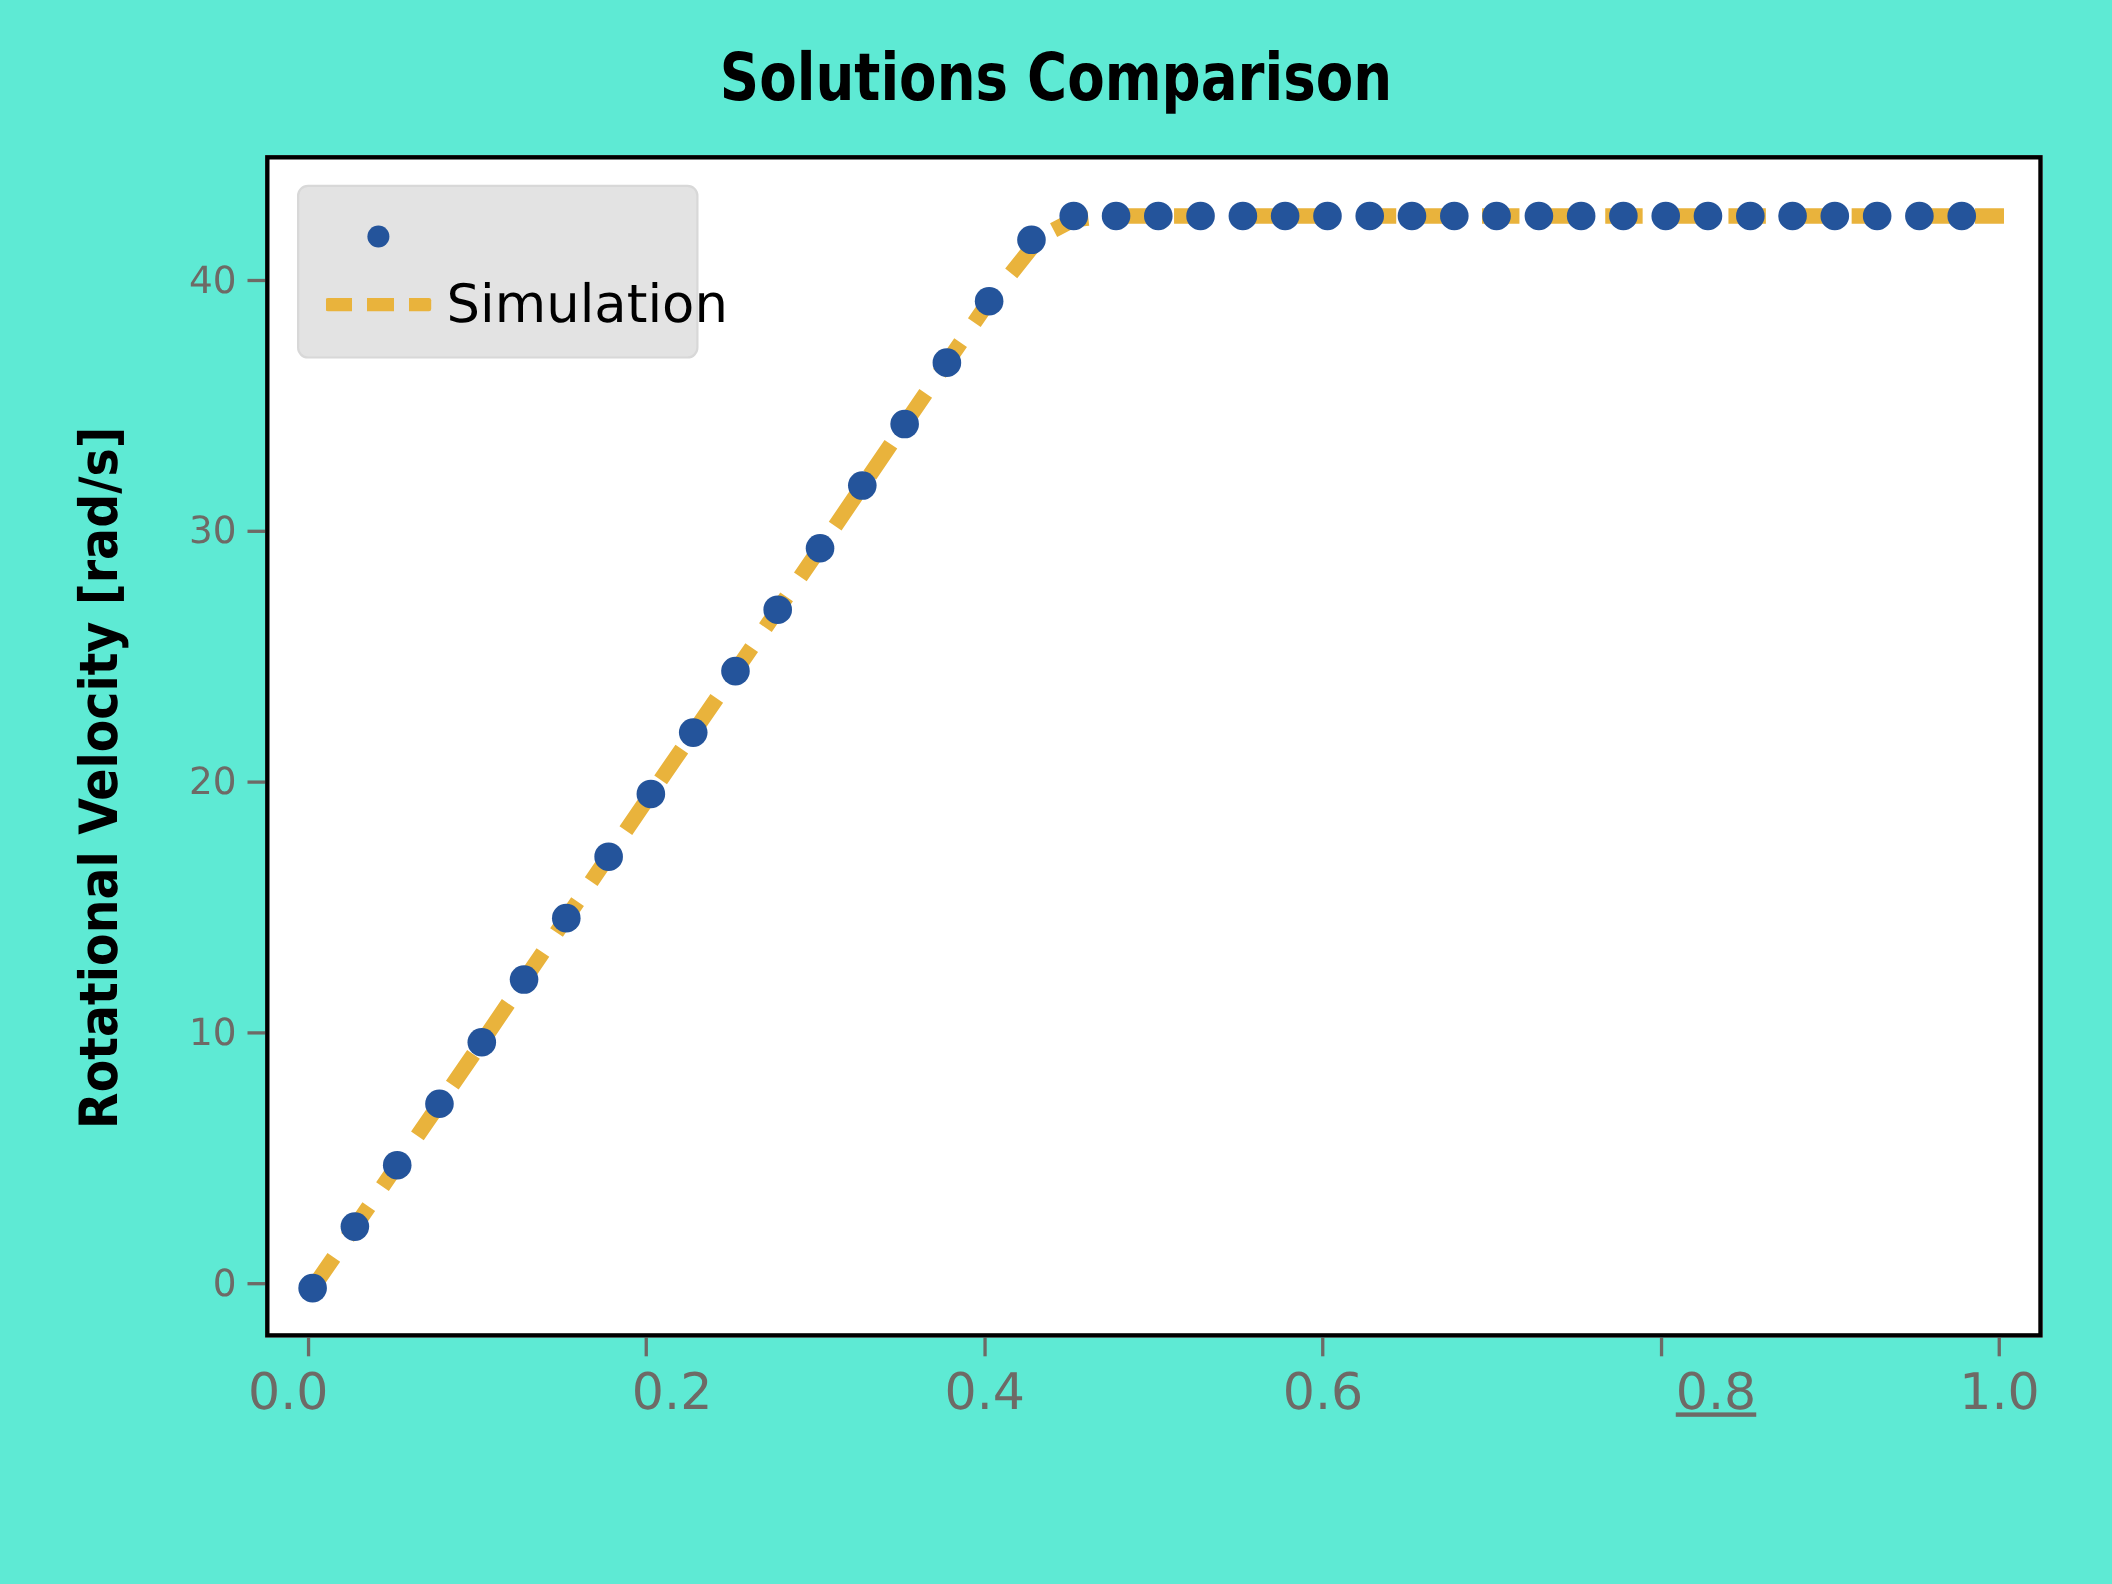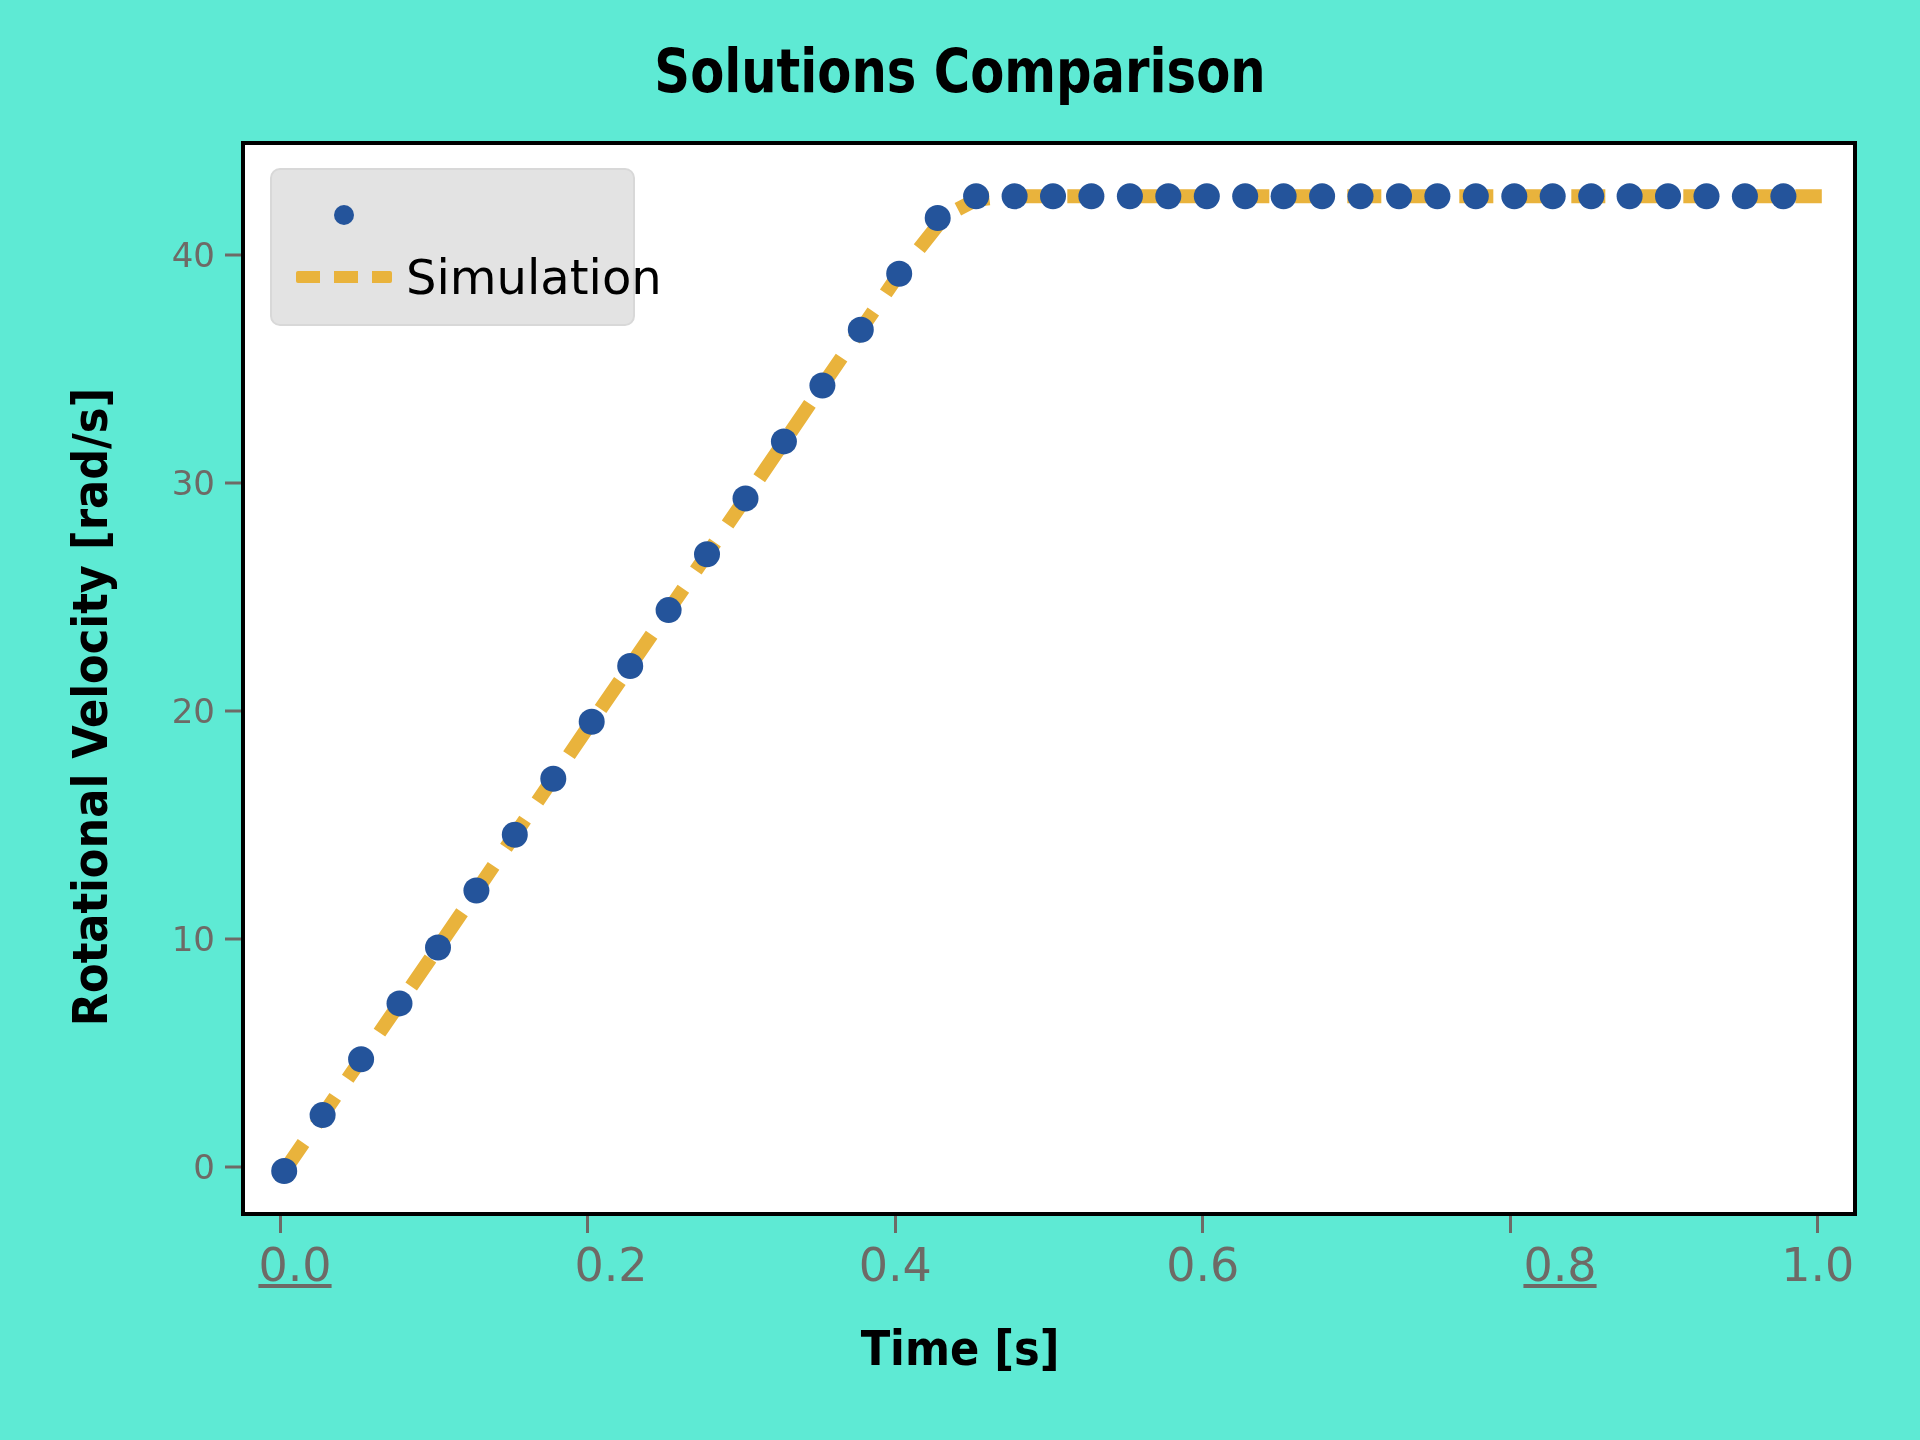--- a/index.html
+++ b/index.html
@@ -67,36 +67,35 @@
       var(--c) 0px, var(--c) 24px, transparent 24px, transparent 38px);}
 </style>
 </head>
 <body>
 
 <div id="figure">
 
   <div id="chart-title">Solutions Comparison</div>
 
   <div id="y-axis-label">Rotational Velocity [rad/s]</div>
-  <div id="x-axis-label">Time [s]</div>
 
   <div id="ytick-layer">
       <div class="y-tick-label" style="left: 95px; top: 1166.98px;">0</div>
       <div class="y-tick-mark" style="top: 1166.98px;"></div>
       <div class="y-tick-label" style="left: 95px; top: 938.985px;">10</div>
       <div class="y-tick-mark" style="top: 938.985px;"></div>
       <div class="y-tick-label" style="left: 95px; top: 710.989px;">20</div>
       <div class="y-tick-mark" style="top: 710.989px;"></div>
       <div class="y-tick-label" style="left: 95px; top: 482.994px;">30</div>
       <div class="y-tick-mark" style="top: 482.994px;"></div>
       <div class="y-tick-label" style="left: 95px; top: 254.998px;">40</div>
       <div class="y-tick-mark" style="top: 254.998px;"></div>
     </div>
   <div id="xtick-layer">
-      <div class="x-tick-label" style="left: 295px; text-decoration: underline;">0.0</div>
+      <div class="x-tick-label" style="left: 262px;">0.0</div>
       <div class="x-tick-mark" style="left: 278.708px;"></div>
       <div class="x-tick-label" style="left: 611px;">0.2</div>
       <div class="x-tick-mark" style="left: 586.225px;"></div>
       <div class="x-tick-label" style="left: 895.242px;">0.4</div>
       <div class="x-tick-mark" style="left: 893.742px;"></div>
       <div class="x-tick-label" style="left: 1202.76px;">0.6</div>
       <div class="x-tick-mark" style="left: 1201.26px;"></div>
       <div class="x-tick-label" style="left: 1560px; text-decoration: underline;">0.8</div>
       <div class="x-tick-mark" style="left: 1508.77px;"></div>
       <div class="x-tick-label" style="left: 1817.79px;">1.0</div>

